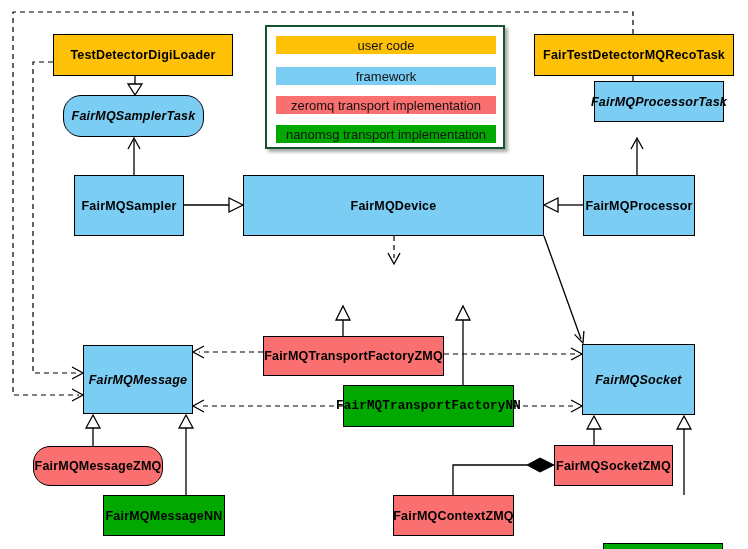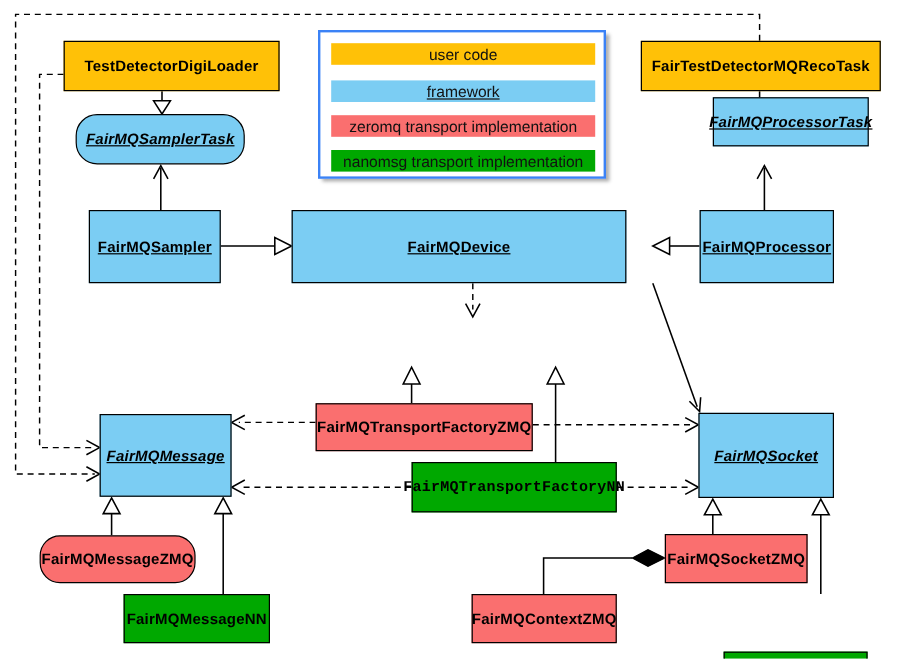--- a/index.html
+++ b/index.html
@@ -10,47 +10,47 @@
   .edges{position:absolute;left:0;top:0;z-index:1;}
   .node{
     position:absolute;z-index:2;box-sizing:border-box;
     display:flex;align-items:center;justify-content:center;
     border:1.4px solid #000;
     font-weight:700;font-size:12.5px;letter-spacing:.2px;color:#000;
     white-space:nowrap;text-align:center;
   }
   .abstract{font-style:italic;}
   .c-user-code{background:var(--user-code);}
-  .c-framework{background:var(--framework);text-decoration:underline;}
+  .c-framework{background:var(--framework);}
   .c-zeromq{background:var(--zeromq);}
   .c-nanomsg{background:var(--nanomsg);}
 
   
   .n-tddl{left:53px;top:34px;width:180px;height:42px;}
   .n-ftdmqrt{left:534px;top:34px;width:200px;height:42px;}
   .n-smplt{left:63px;top:95px;width:141px;height:42px;border-radius:18px;}
   .n-proct{left:573px;top:81px;width:130px;height:41px;margin-left:21px;}
   .n-smpl{left:74px;top:175px;width:110px;height:61px;}
-  .n-dev{left:243px;top:175px;width:279px;height:61px;}
+  .n-dev{left:243px;top:175px;width:301px;height:61px;}
   .n-proc{left:583px;top:175px;width:112px;height:61px;}
   .n-tf{left:263px;top:264px;width:274px;height:42px;}
   .n-tfzmq{left:263px;top:336px;width:181px;height:40px;text-align:center;}
   .n-tfnn{left:343px;top:385px;width:171px;height:42px;font-family:Liberation Mono, monospace;}
   .n-msg{left:83px;top:345px;width:110px;height:69px;}
   .n-sock{left:582px;top:344px;width:113px;height:71px;}
   .n-msgzmq{left:33px;top:446px;width:130px;height:40px;border-radius:17px;}
   .n-msgnn{left:103px;top:495px;width:122px;height:41px;}
   .n-ctxzmq{left:393px;top:495px;width:121px;height:41px;}
   .n-sockzmq{left:554px;top:445px;width:119px;height:41px;}
   .n-socknn{left:603px;top:495px;width:120px;height:40px;margin-top:48px;}
 
   
   .legend{
     position:absolute;z-index:2;left:265px;top:25px;width:240px;height:124px;
-    background:#fff;border:2px solid #3b82f6;box-shadow:3px 3px 3px #aaa;box-sizing:border-box;
+    background:#fff;border:2px solid #14532d;box-shadow:3px 3px 3px #aaa;box-sizing:border-box;
   }
   .legend-item{
     position:absolute;left:9px;width:220px;height:18px;
     display:flex;align-items:center;justify-content:center;
     font-size:13px;font-weight:400;color:#111;white-space:nowrap;
   }
   .li-1{top:9px;}  .li-2{top:40px;}  .li-3{top:69px;}  .li-4{top:98px;}
 
   
   .ln{stroke:#000;stroke-width:1.3;fill:none;}

